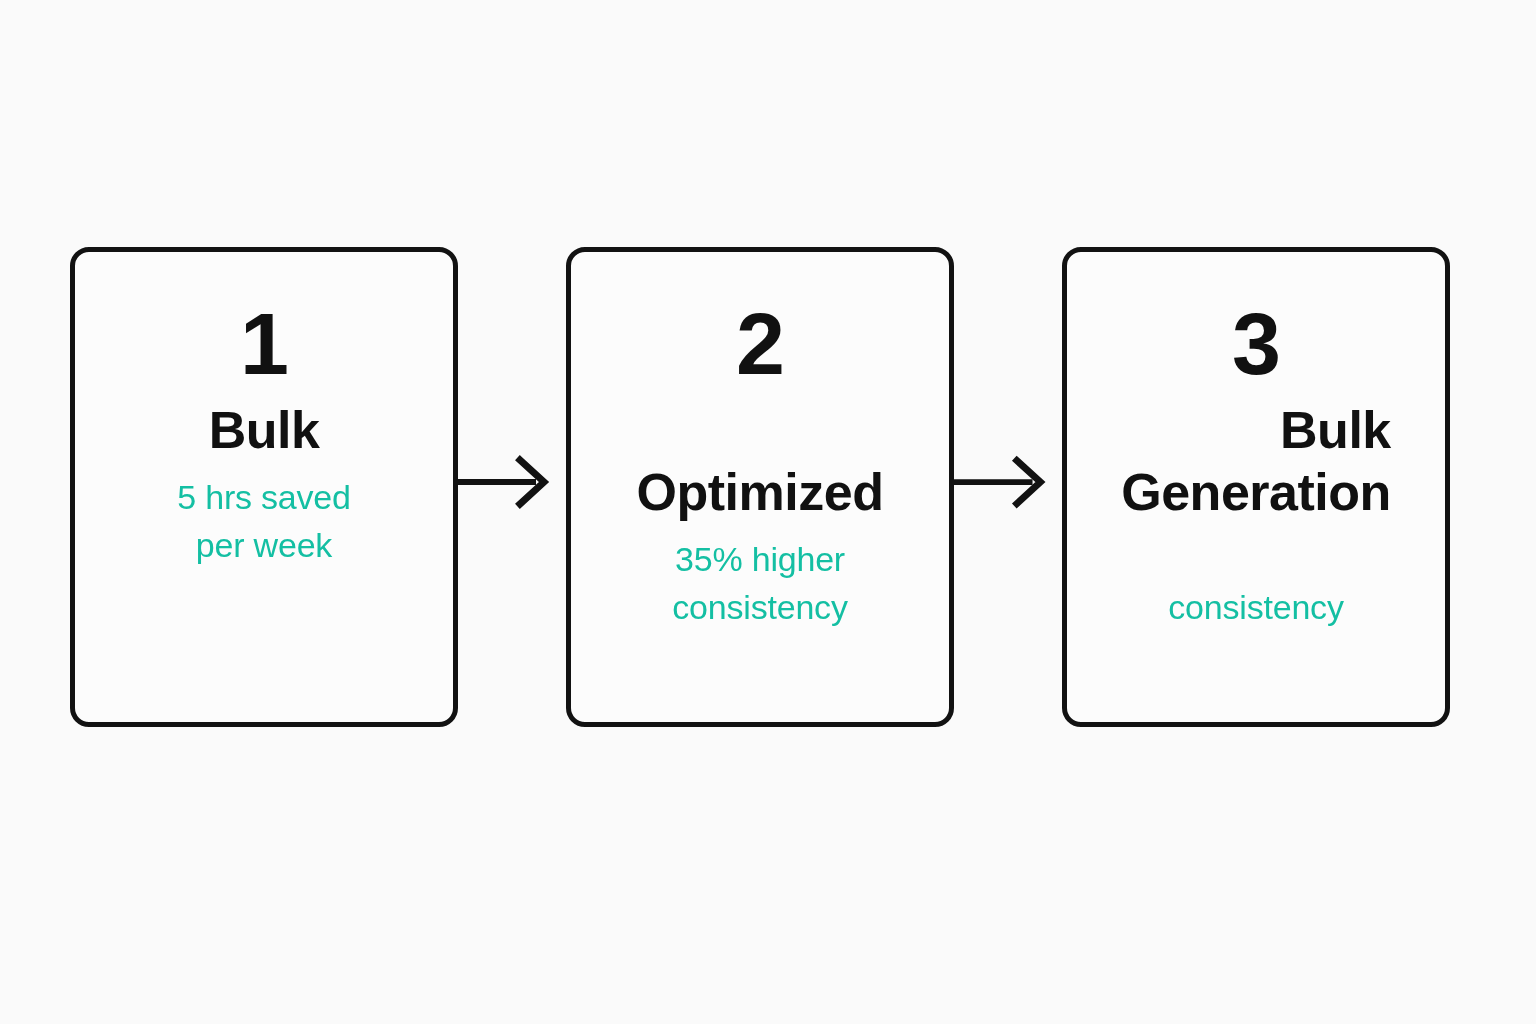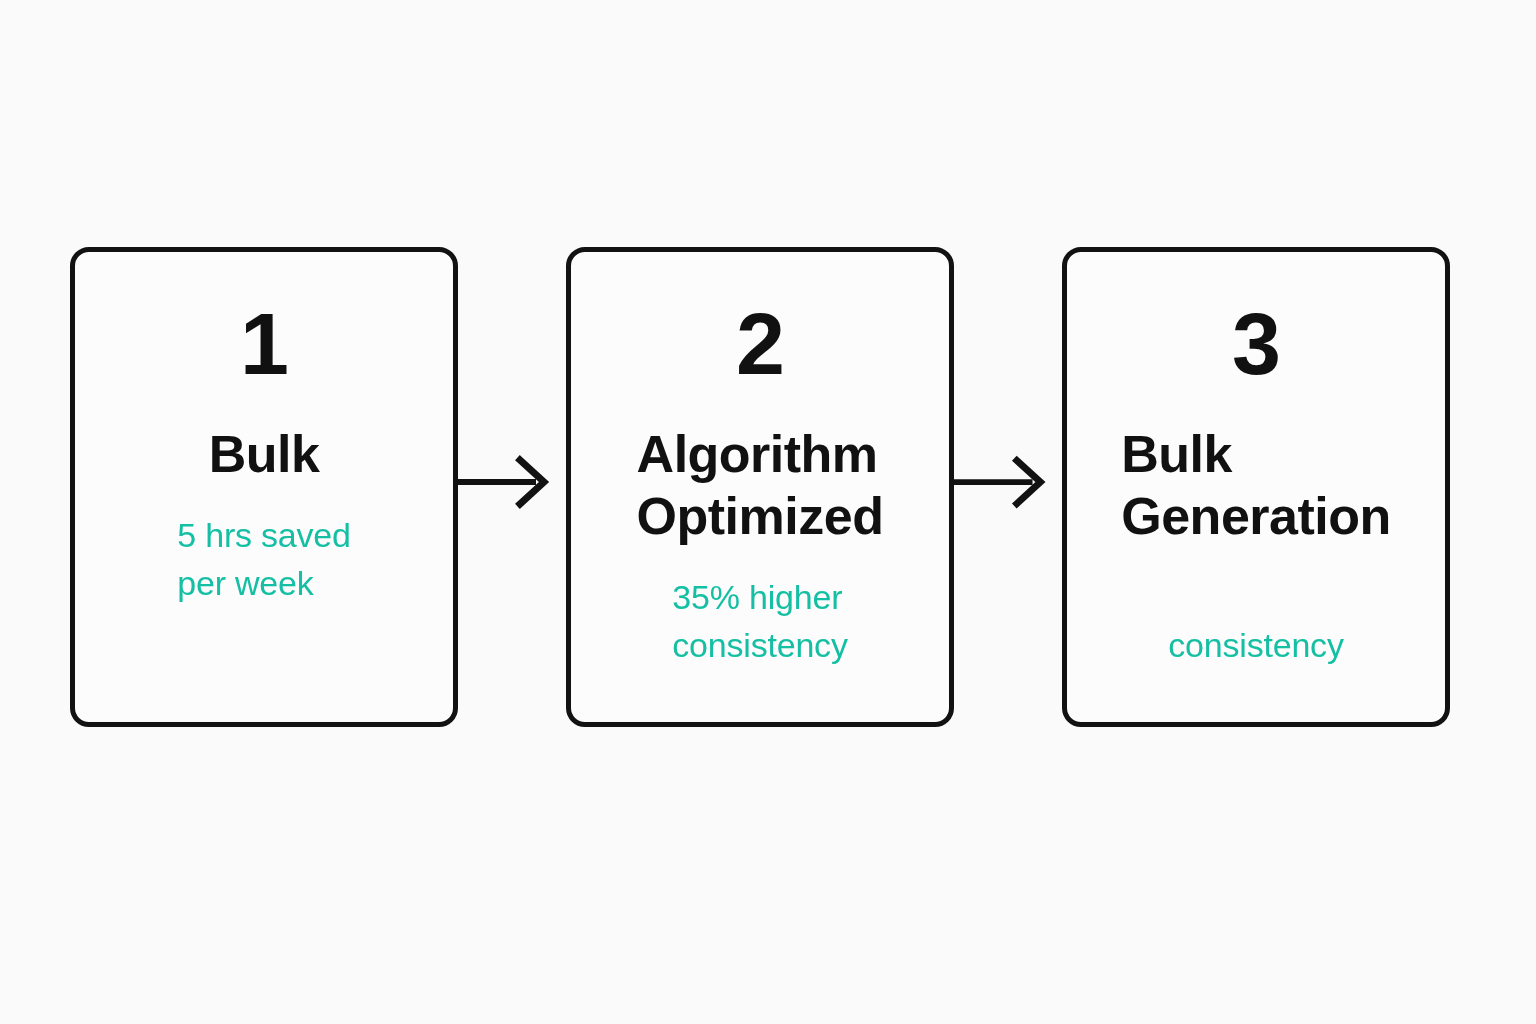--- a/index.html
+++ b/index.html
@@ -58,33 +58,33 @@
     color: #111111;
     margin-top: 48px;
     letter-spacing: -1px;
   }
 
   .step-title {
     font-size: 52px;
     font-weight: 700;
     line-height: 62px;
     color: #111111;
-    text-align: left;
-    margin-top: 35px;
+    text-align: right;
+    margin-top: 11px;
     padding: 0 8px;
     letter-spacing: -0.5px;
   }
 
   .step-caption {
     font-size: 34px;
     font-weight: 500;
     line-height: 48px;
     color: #14bfa3;
-    text-align: left;
-    margin-top: 26px;
+    text-align: center;
+    margin-top: 12px;
     padding: 0 8px;
     letter-spacing: -0.2px;
   }
 
   
   .connector {
     flex: 0 0 auto;
     width: 108px;
     height: 480px;
     position: relative;
@@ -119,21 +119,21 @@
     <div class="connector">
       <svg viewBox="0 0 108 480" xmlns="http://www.w3.org/2000/svg">
         <line x1="0" y1="235" x2="78" y2="235" stroke="#121212" stroke-width="6" stroke-linecap="butt"></line>
         <polyline points="62,213 86,235 62,257" fill="none" stroke="#121212" stroke-width="7" stroke-linecap="square" stroke-linejoin="miter"></polyline>
       </svg>
     </div>
 
     <div class="step-card">
       <div class="step-number">2</div>
       <div class="step-title">
-        <span>Algorithm</span><br>
+        <br>
         <span>Optimized</span>
       </div>
       <div class="step-caption">
         <span>35% higher</span><br>
         <span>consistency</span>
       </div>
     </div>
 
     <div class="connector">
       <svg viewBox="0 0 110 480" xmlns="http://www.w3.org/2000/svg">

